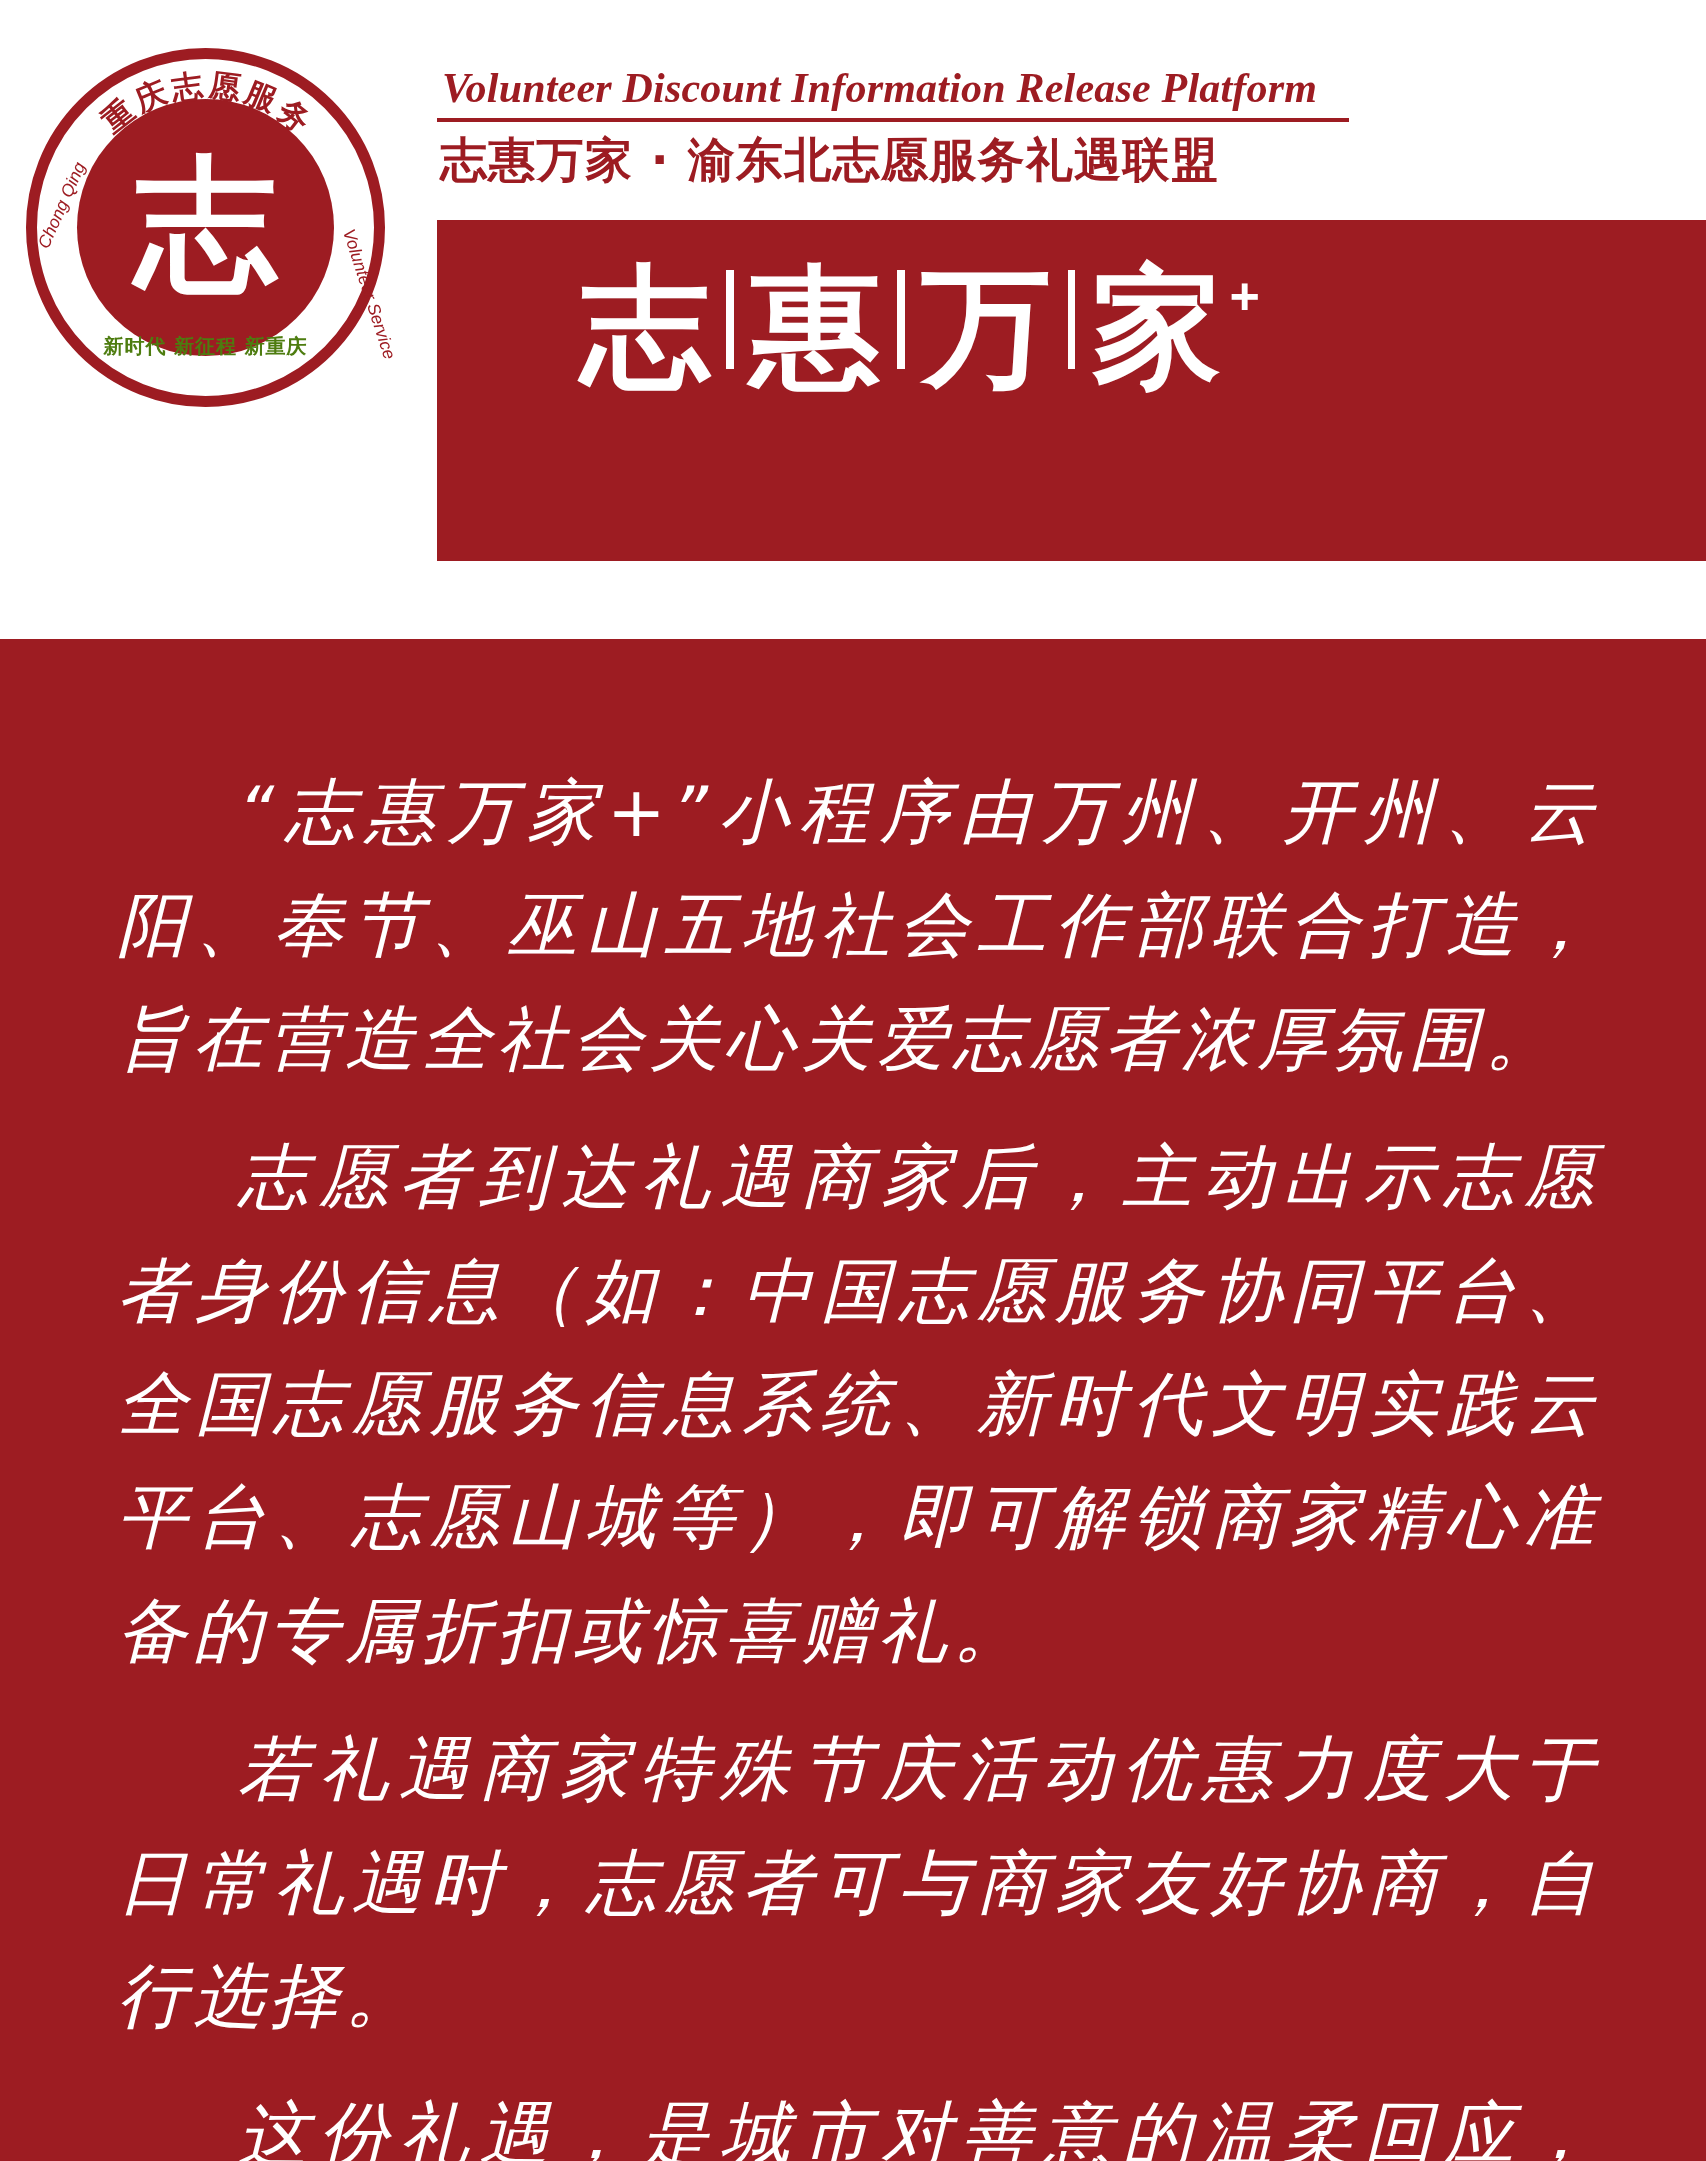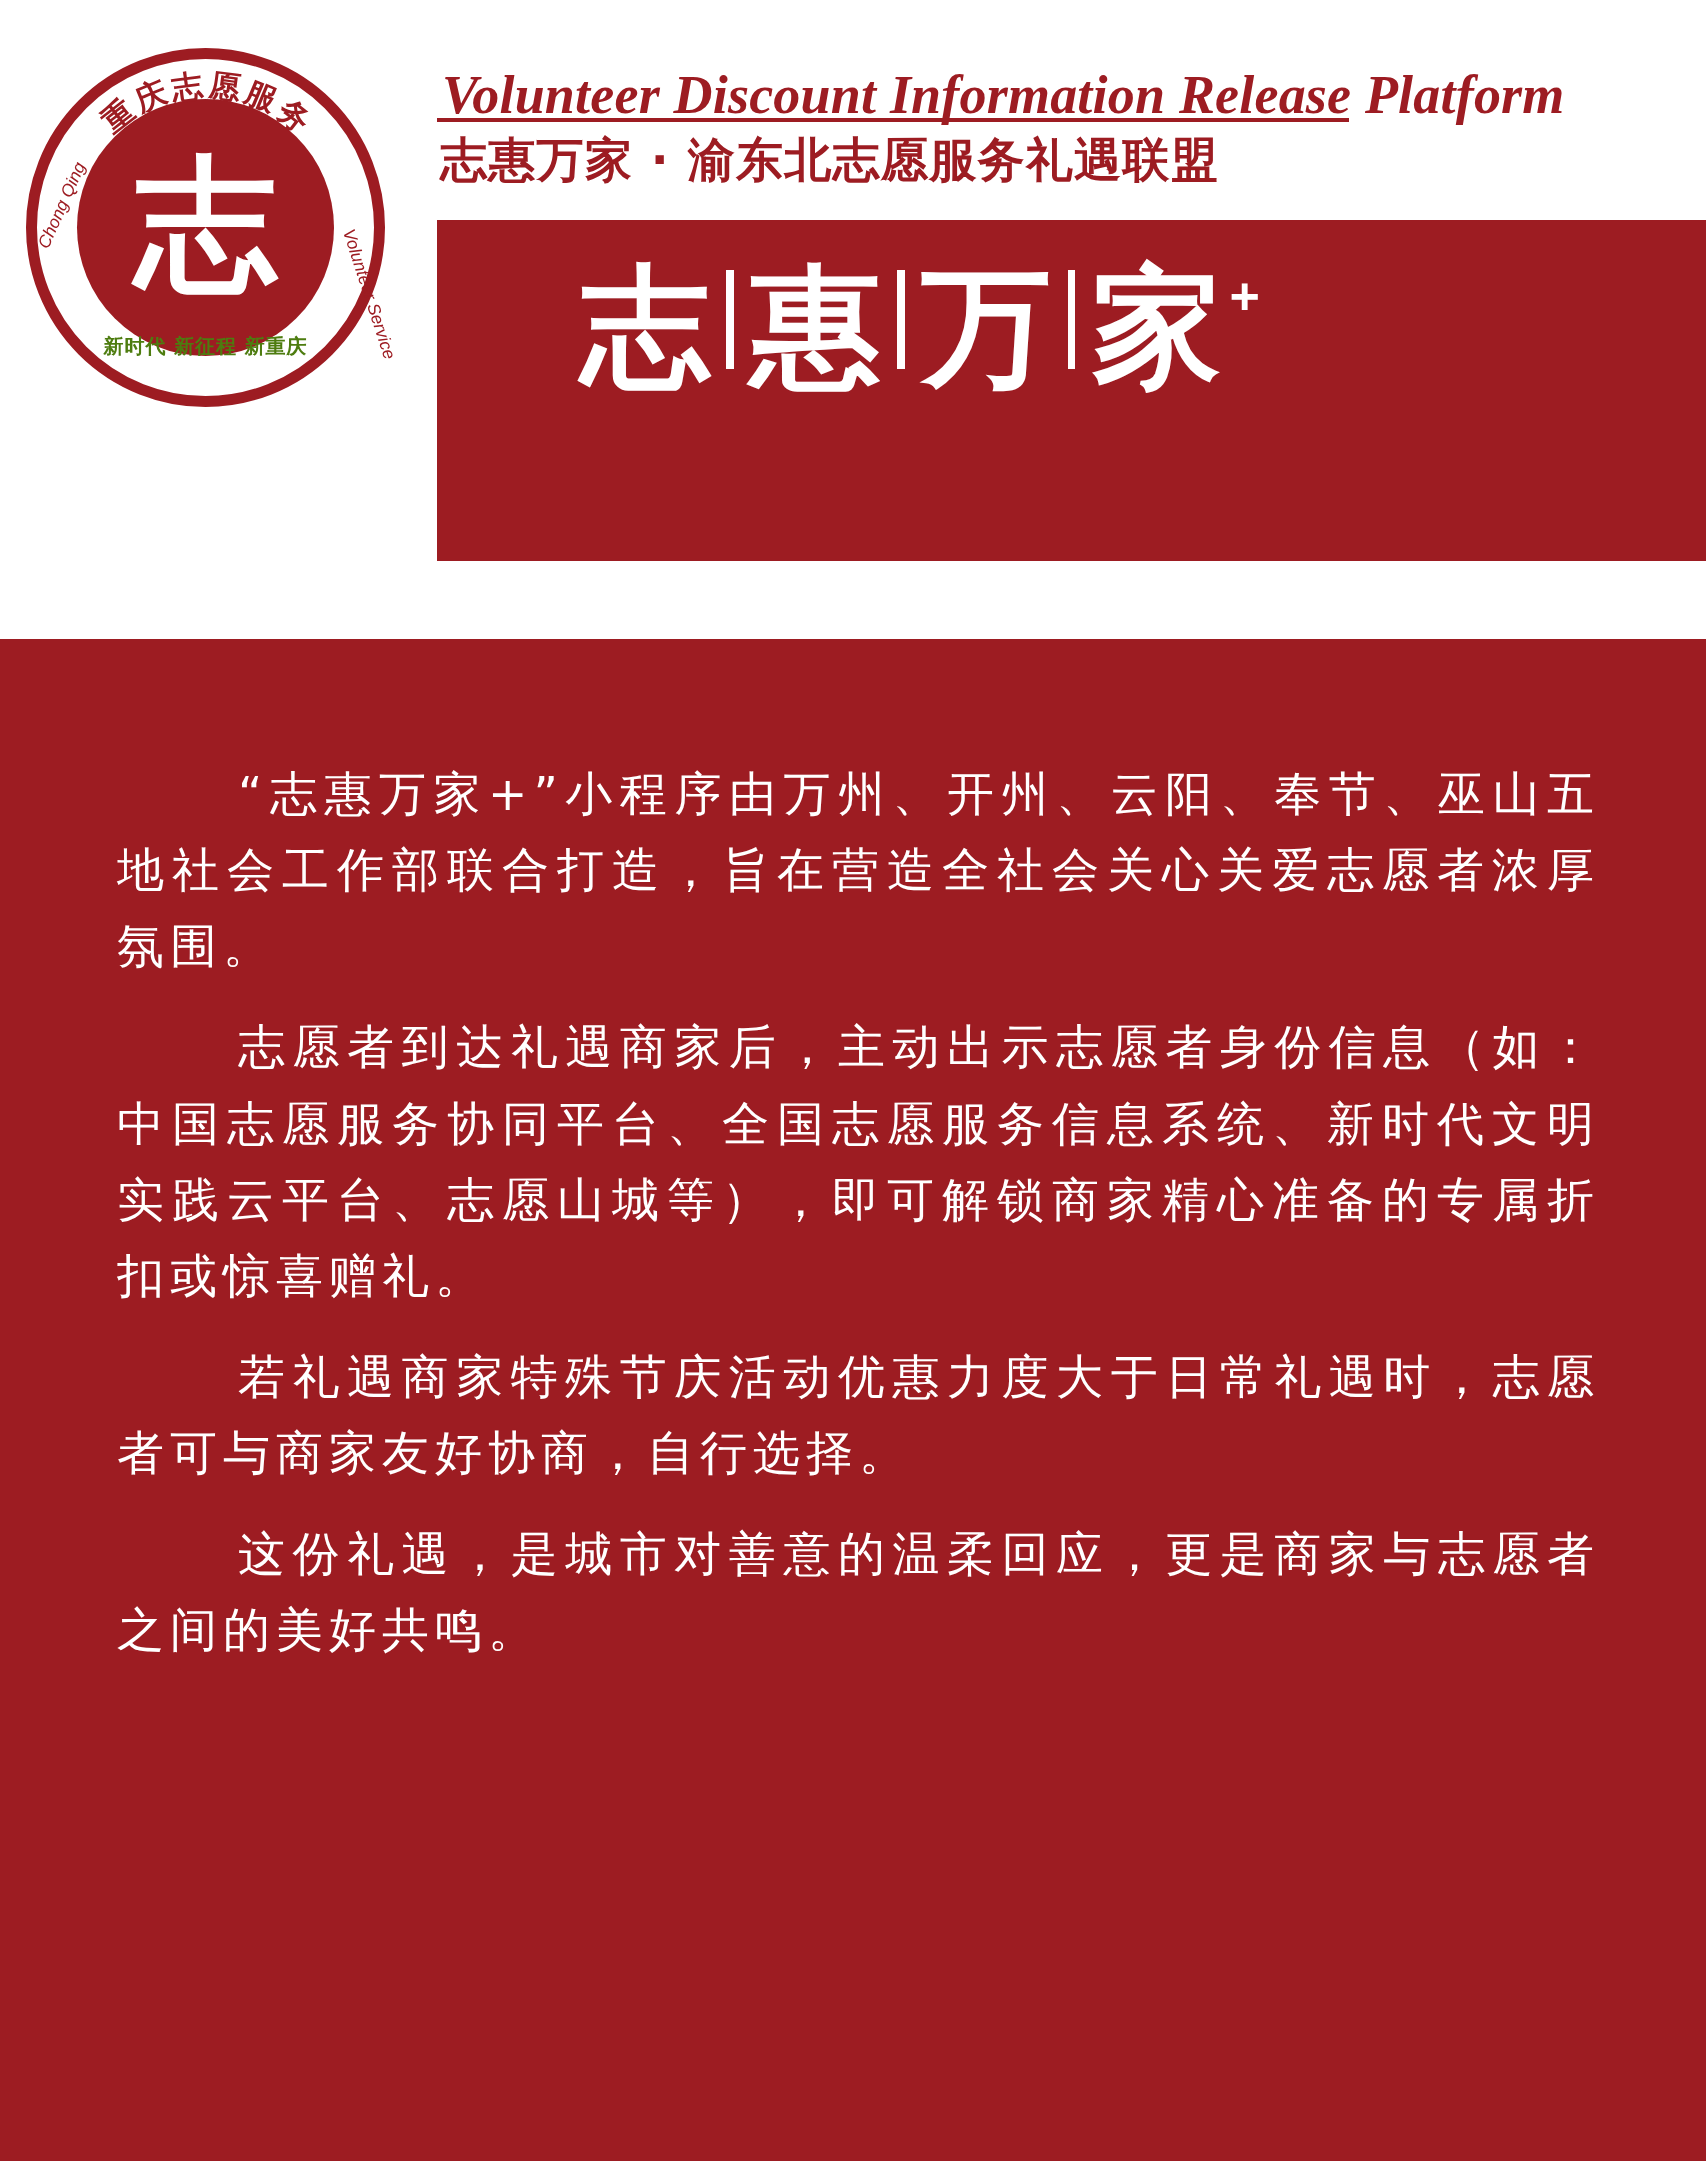--- a/index.html
+++ b/index.html
@@ -129,21 +129,21 @@
 
   
   .title-en {
     position: absolute;
     left: 442px;
     top: 64px;
     color: #9d1c22;
     font-family: "Liberation Serif", serif;
     font-weight: bold;
     font-style: italic;
-    font-size: 54px;
+    font-size: 42px;
     letter-spacing: 0.2px;
     white-space: nowrap;
   }
   .title-rule {
     position: absolute;
     left: 437px;
     top: 118px;
     width: 912px;
     height: 3.9px;
     background: #9d1c22;
@@ -212,27 +212,28 @@
   }
   .paragraphs {
     position: absolute;
     left: 117px;
     top: 117px;
     width: 1483px;
   }
   .para {
     color: #ffffff;
     font-family: "DejaVu Sans", sans-serif;
-    font-size: 47px;
+    font-size: 70px;
     line-height: 1.62;
     letter-spacing: 6px;
     text-indent: 121px;
     margin: 0 0 25px 0;
     text-align: justify;
     text-justify: inter-character;
+    font-style: italic;
   }
 </style>
 </head>
 <body>
 
 <div class="header">
 
   <div class="seal-wrap">
     <div class="seal"></div>
     <div class="seal-inner">

